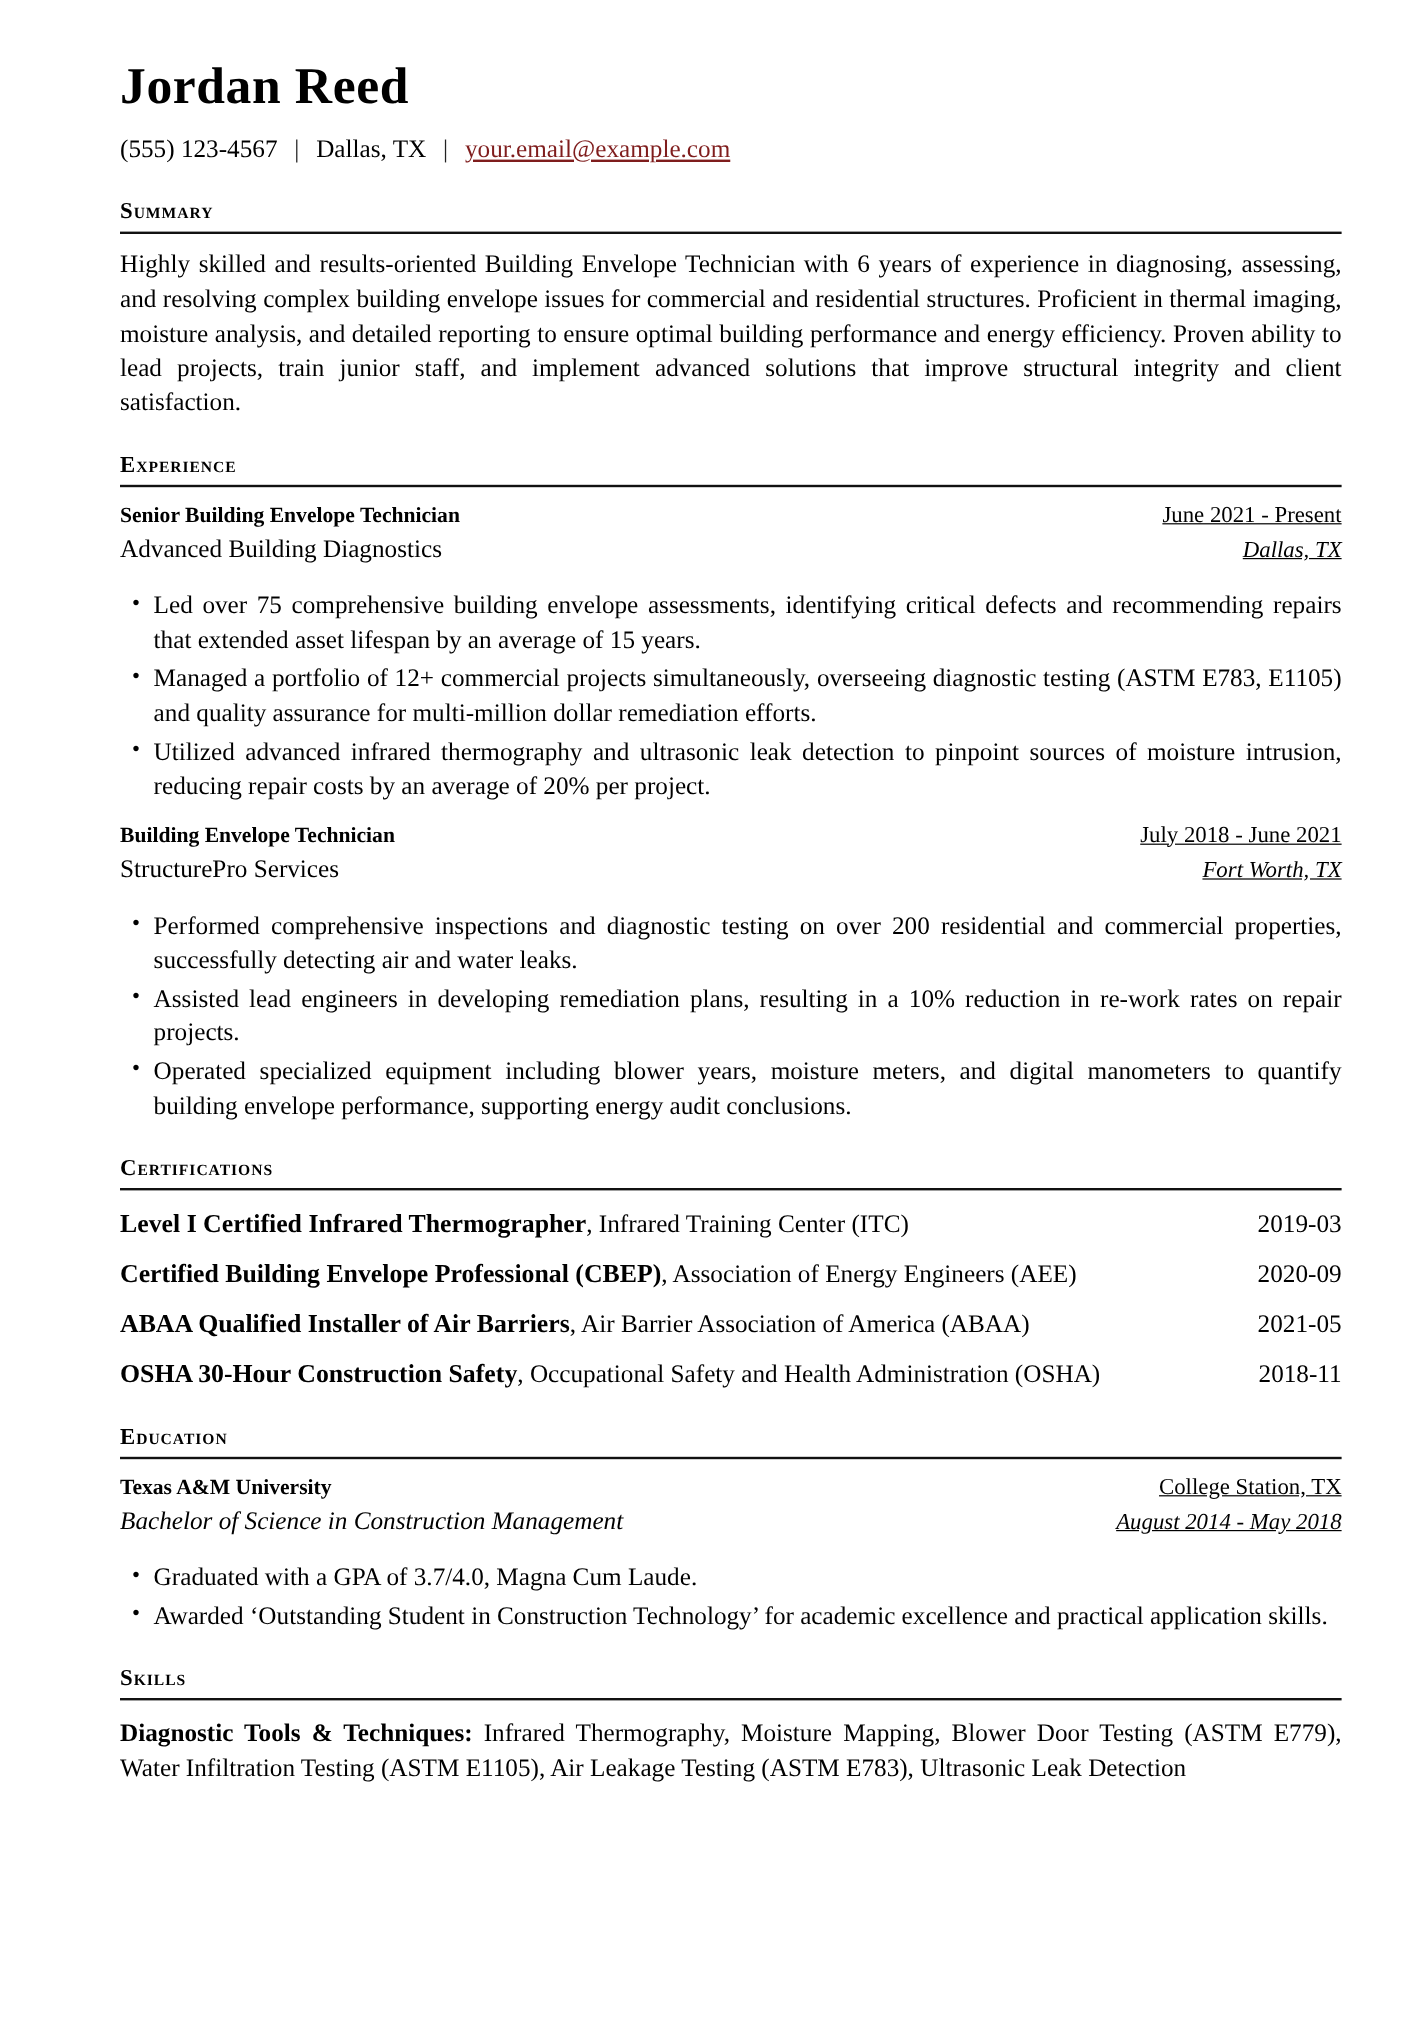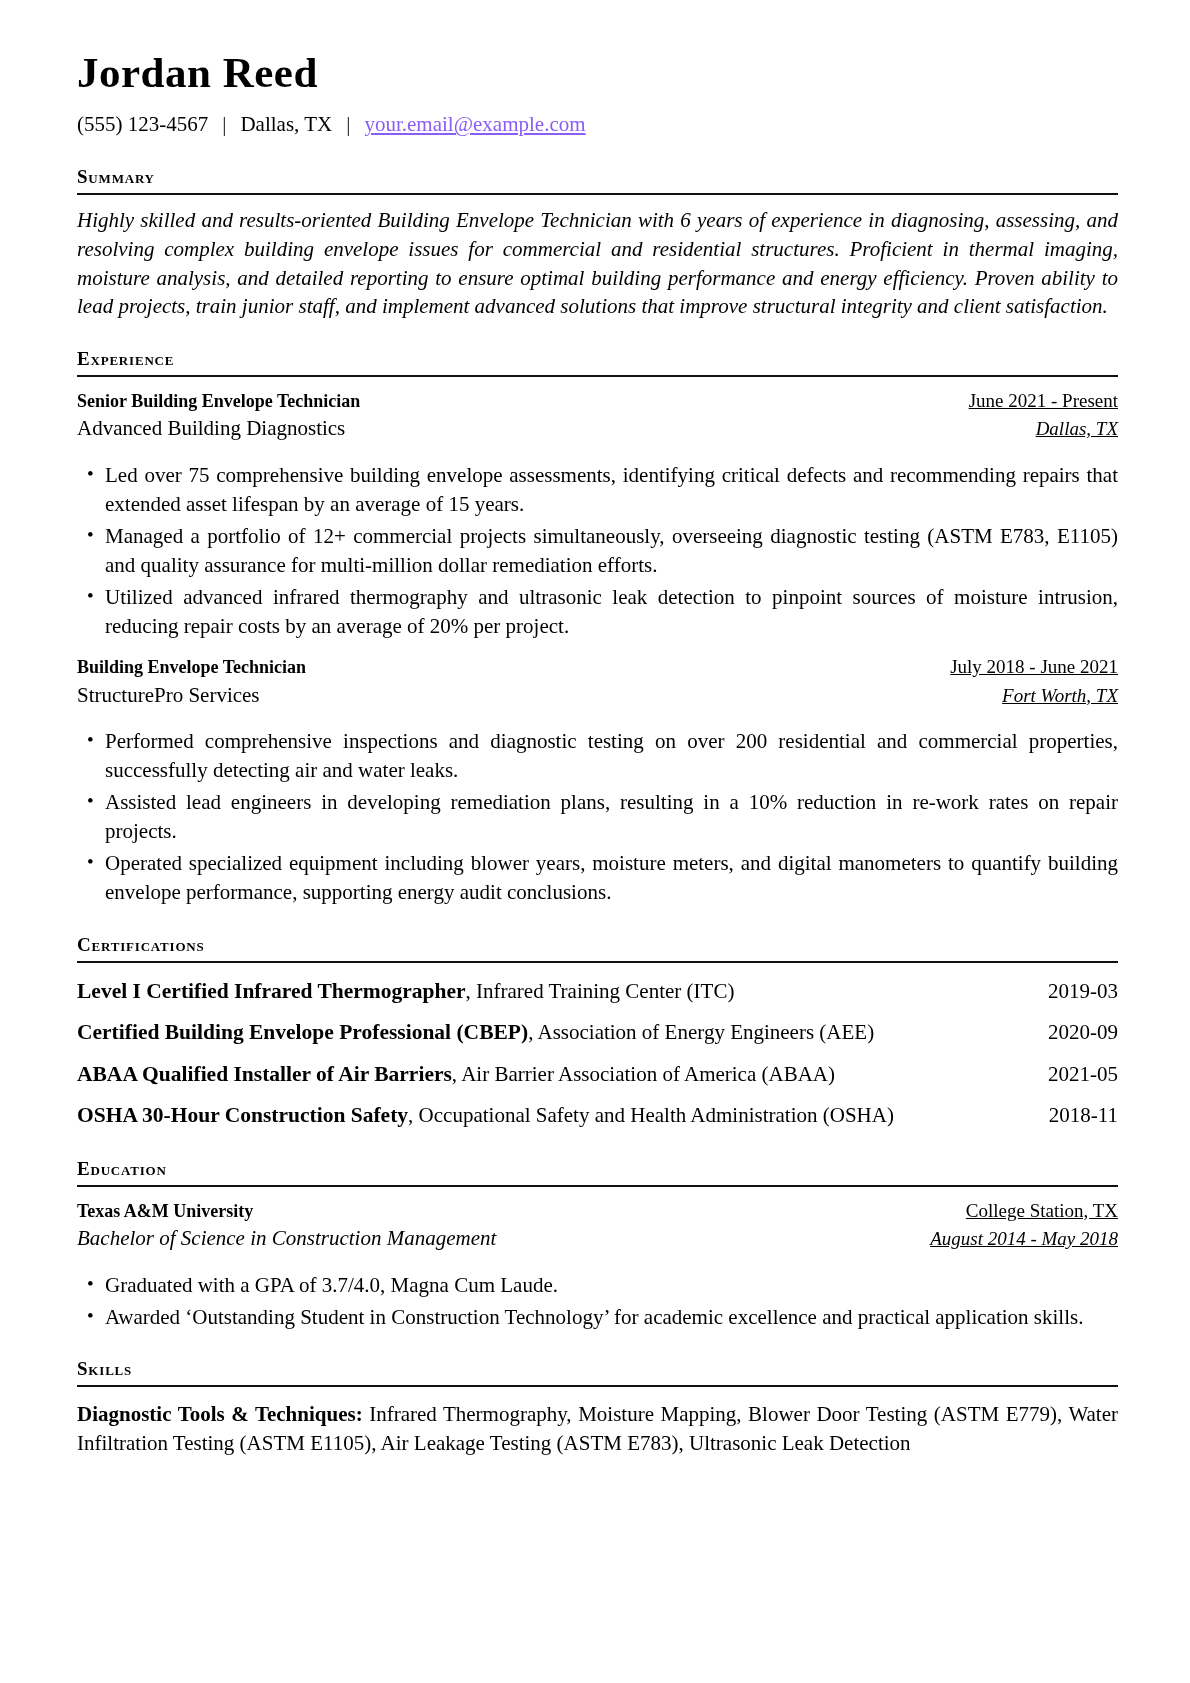--- a/index.html
+++ b/index.html
@@ -1,34 +1,34 @@
 <!DOCTYPE html>
 <html><head>
 <meta charset="utf-8">
 <style>
   html,body { margin:0; padding:0; background:#ffffff; }
   .page {
     width:1190px; min-height:1683px; box-sizing:border-box;
-    padding:50px 72px 60px 77px;
+    padding:50px 72px 60px 100px;
     background:#ffffff; color:#000;
     font-family:"Liberation Serif","DejaVu Serif",serif;
     font-size:21px; line-height:1.375;
   }
   
   h1.name { font-size:43px; line-height:1.05; font-weight:bold; margin:0 0 15px 0; letter-spacing:0.5px; }
   .contact { font-size:21px; margin-bottom:4px; }
   .contact .pipe { margin:0 14px; color:#222; }
-  .contact a.email { color:#8b5cf6; text-decoration:underline; }
+  .contact a.email { color:#7f1d1d; text-decoration:underline; }
   
   h2.sec {
     font-variant:small-caps; font-weight:600; font-size:19px; letter-spacing:0.8px;
     margin:27px 0 0 0; padding-bottom:5px; border-bottom:2.5px solid #111; line-height:1.15;
   }
   section > .sec-body { margin-top:11px; }
-  p.just { margin:0; text-align:justify;font-style:italic; }
+  p.just { margin:0; text-align:justify; }
   
   .row { display:flex; justify-content:space-between; align-items:baseline; }
   .entry { margin-top:11px; }
   .entry-title { font-weight:bold; font-size:18px; }
   .entry-right { font-size:19px; white-space:nowrap;text-decoration:underline; }
   .italic { font-style:italic; }
   
   ul.bullets { margin:18px 0 14px 0; padding:0; list-style:none; }
   ul.bullets li { position:relative; padding-left:28px; margin-bottom:3px; text-align:justify; }
   ul.bullets li::before { content:"•"; position:absolute; left:10px; top:0; font-size:19px; }

